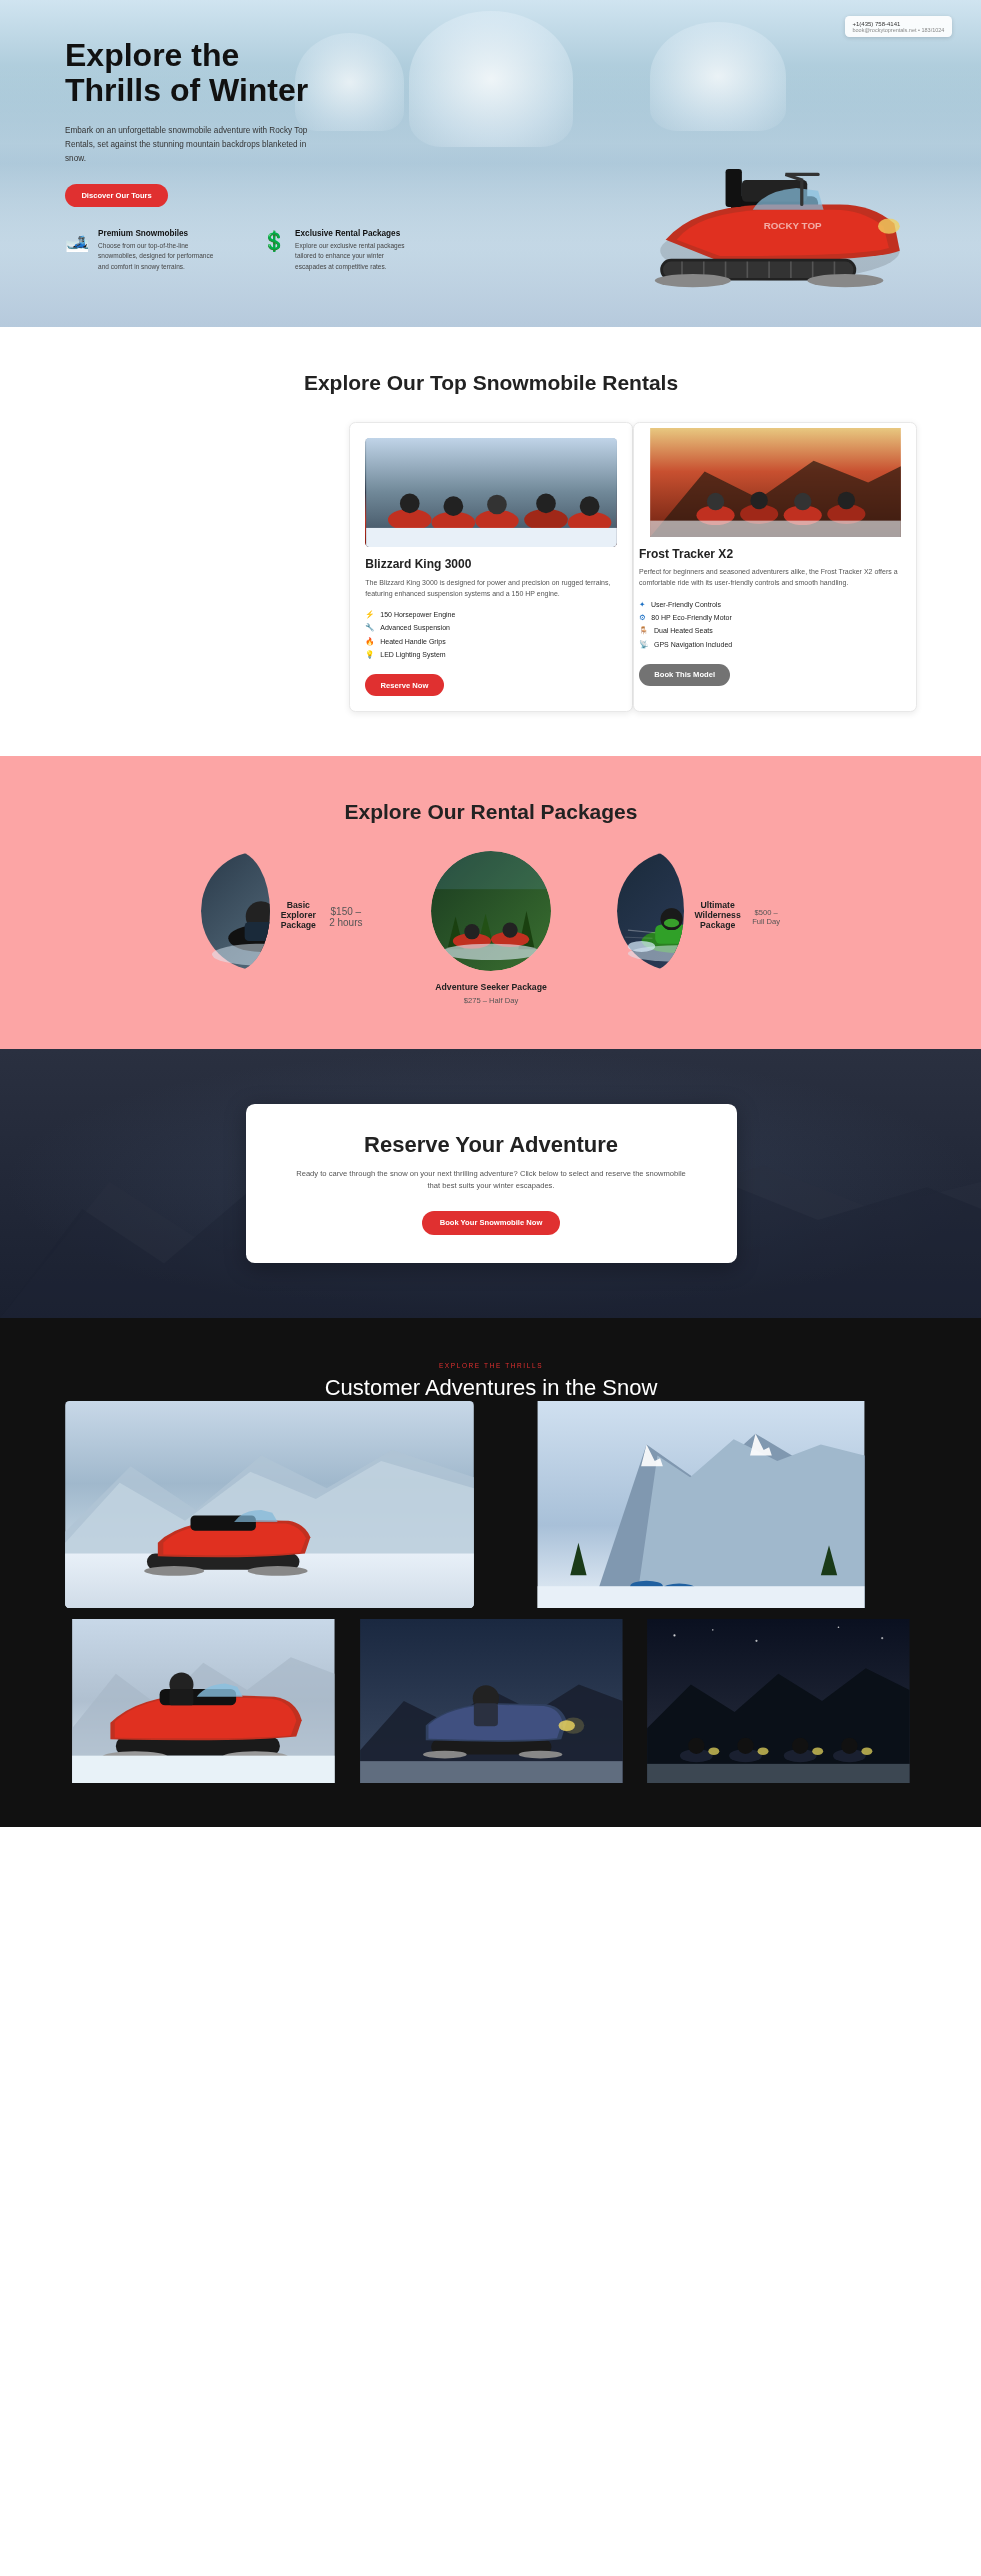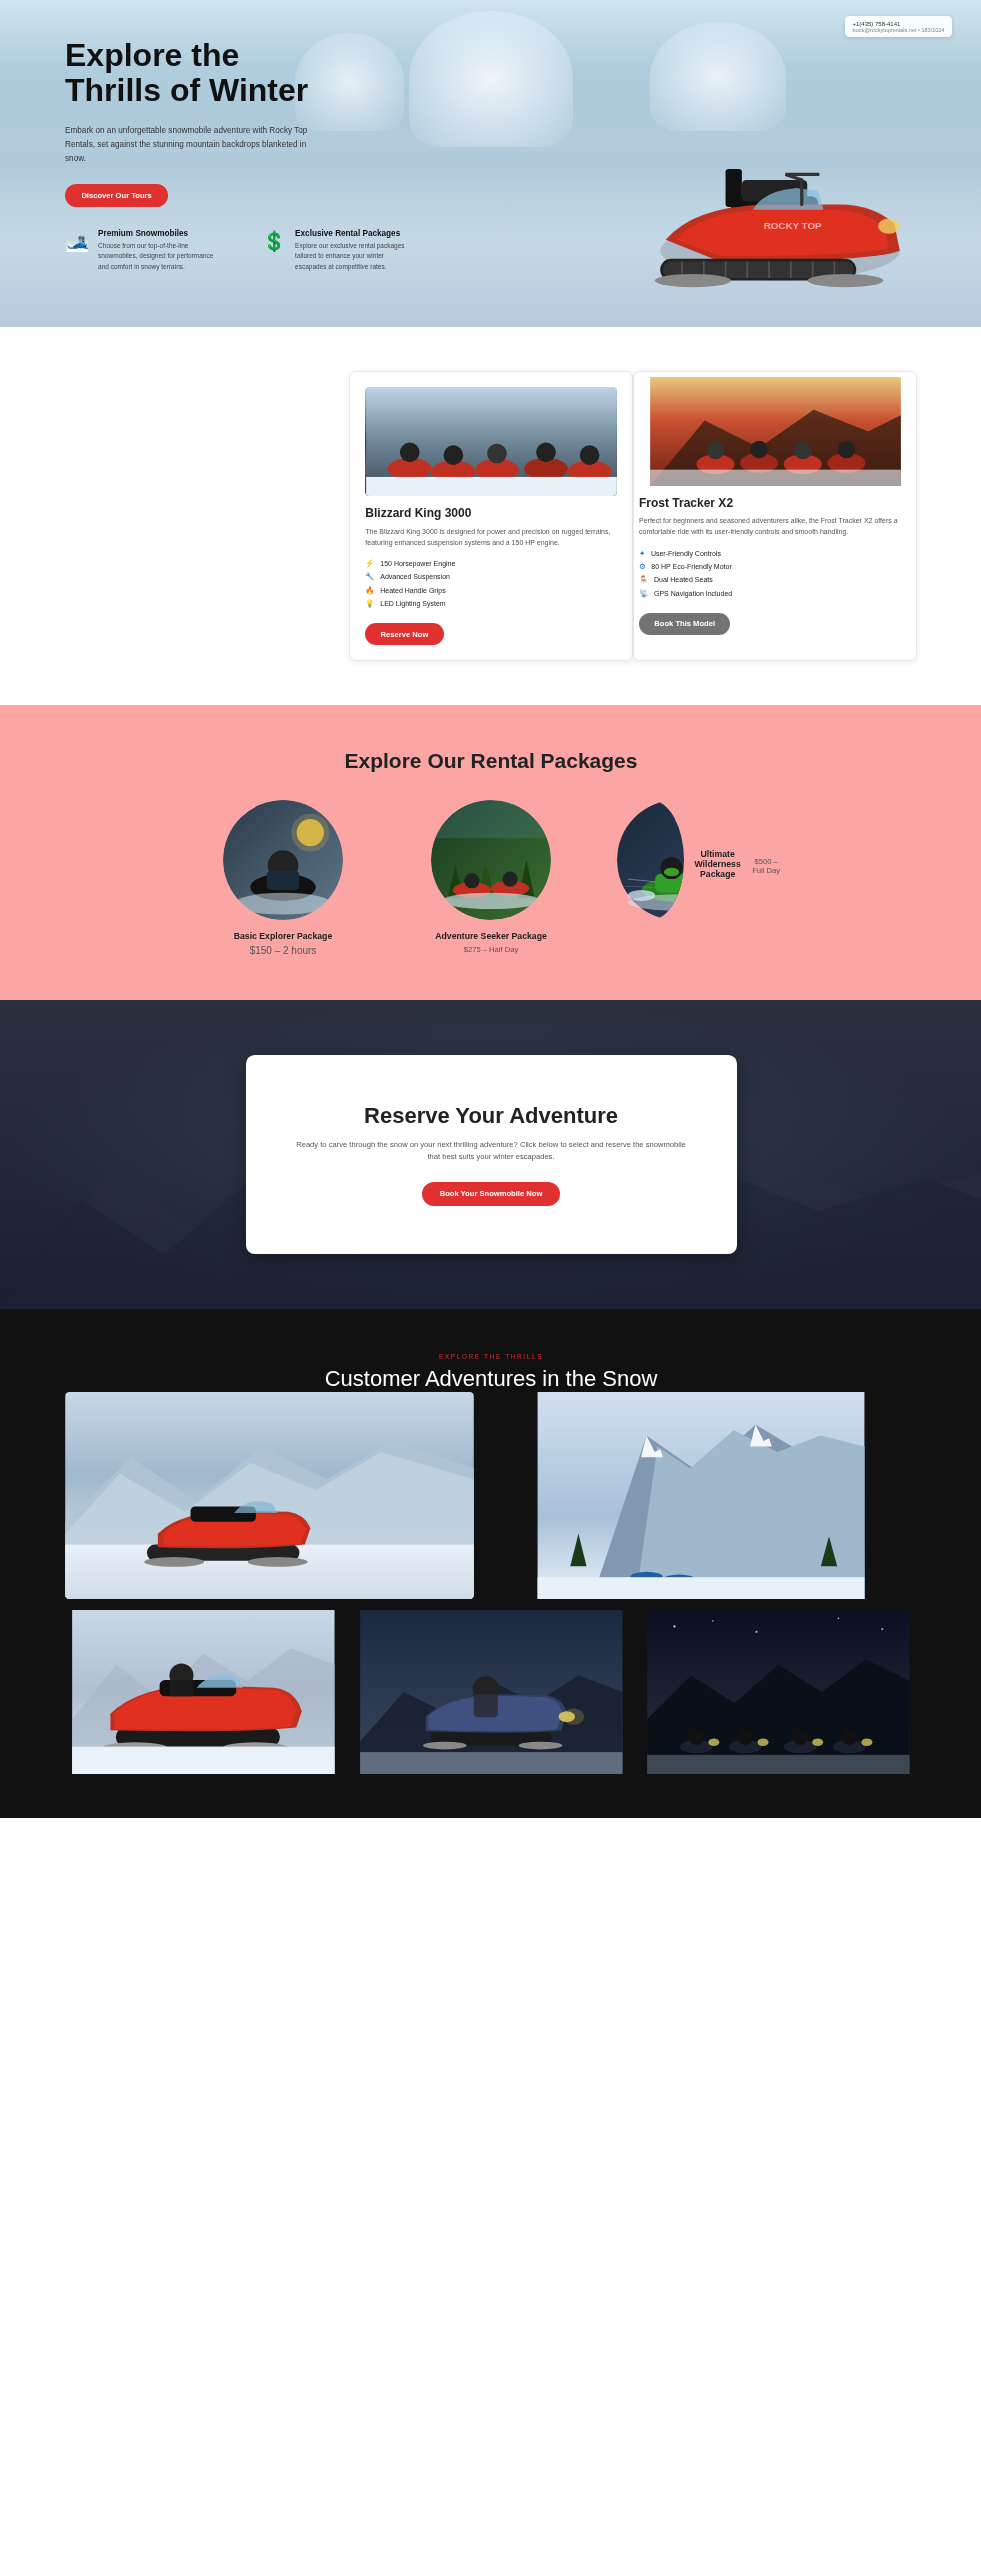--- a/index.html
+++ b/index.html
@@ -85,20 +85,21 @@
     </svg>
   </div>
 
   <div style="position:absolute; right:30px; top:16.4px; z-index:6; background:rgba(255,255,255,0.9); border-radius:4.4px; padding:4.4px 7.6px; font-size:6px; color:#333; box-shadow:0 1.1px 4.4px rgba(0,0,0,0.15);">
     <div>+1(435) 758-4141</div>
     <div style="font-size:5.5px; color:#888;">book@rockytoprentals.net • 183/1024</div>
   </div>
 </section>
 
 <section style="padding: 44px 65px; background:#fff;">
+  <h2 style="font-size:21px; font-weight:700; text-align:center; margin-bottom:27px;">Explore Our Top Snowmobile Rentals</h2>
   <div style="display:flex; justify-content:flex-end;">
 
     <div style="background:#fff; border:0.5px solid #e8e8e8; border-radius:6.5px; padding:15.3px; width:284px; box-shadow:0 1.1px 6.5px rgba(0,0,0,0.08);">
       <div style="width:100%; height:109px; border-radius:4.4px; overflow:hidden; margin-bottom:9.8px; background:linear-gradient(180deg, #b0c0d0 0%, #607888 30%, #303848 50%, #c03020 75%, #801a10 100%); display:flex; align-items:center; justify-content:center;">
 
         <svg width="251" height="109" viewBox="0 0 460 200">
           <defs>
             <linearGradient id="sky1" x1="0" y1="0" x2="0" y2="1">
               <stop offset="0%" stop-color="#c0d4e8"></stop>
               <stop offset="50%" stop-color="#708898"></stop>
@@ -192,21 +193,21 @@
       </ul>
       <button style="background:#737373; color:#fff; border:none; border-radius:13px; padding:6.5px 15.3px; font-size:7.6px; font-weight:600; cursor:pointer;">Book This Model</button>
     </div>
   </div>
 </section>
 
 <section style="padding: 44px 65px; background:#fca5a5;">
   <h2 style="font-size:21px; font-weight:700; text-align:center; margin-bottom:27px;">Explore Our Rental Packages</h2>
   <div style="display:flex; gap:44px; justify-content:center; align-items:flex-start;">
 
-    <div style="display:flex; flex-direction:column; align-items:center; text-align:center; width:164px;">
+    <div style="display:flex; flex-direction:row; align-items:center; text-align:center; width:164px;">
       <div style="width:120px; height:120px; border-radius:50%; overflow:hidden; margin-bottom:11px;">
         <svg width="120" height="120" viewBox="0 0 220 220">
           <defs>
             <linearGradient id="pkg1" x1="0" y1="0" x2="1" y2="1">
               <stop offset="0%" stop-color="#2a3a4a"></stop>
               <stop offset="100%" stop-color="#607888"></stop>
             </linearGradient>
           </defs>
           <circle cx="110" cy="110" r="110" fill="url(#pkg1)"></circle>
 
@@ -287,21 +288,21 @@
 
 <section style="position:relative; background:linear-gradient(180deg, #2a3040 0%, #1a2030 100%); padding:55px 65px; text-align:center; overflow:hidden;">
   <div style="position:absolute; top:0; left:0; right:0; bottom:0;
     background: radial-gradient(ellipse at 50% 50%, rgba(80,100,130,0.3) 0%, transparent 70%); z-index:0;">
 
     <svg width="982" height="218" viewBox="0 0 1800 400" style="position:absolute; bottom:0; left:0; opacity:0.4;">
       <polygon points="0,400 200,150 400,280 600,100 800,200 1000,80 1200,180 1400,120 1600,200 1800,150 1800,400" fill="#2a3040"></polygon>
       <polygon points="0,400 150,200 300,300 500,130 700,230 900,100 1100,200 1300,140 1500,220 1700,160 1800,200 1800,400" fill="#1a2030" opacity="0.7"></polygon>
     </svg>
   </div>
-  <div style="position:relative; z-index:2; background:#fff; border-radius:8.7px; padding:48px 44px; max-width:491px; margin:0 auto; box-shadow:0 4.4px 22px rgba(0,0,0,0.3);">
+  <div style="position:relative; z-index:2; background:#fff; border-radius:8.7px; padding:28px 44px; max-width:491px; margin:0 auto; box-shadow:0 4.4px 22px rgba(0,0,0,0.3);">
     <h2 style="font-size:22px; font-weight:700; margin-bottom:9.8px;">Reserve Your Adventure</h2>
     <p style="font-size:7.6px; color:#555; margin-bottom:17.4px; line-height:1.7;">Ready to carve through the snow on your next thrilling adventure? Click below to select and reserve the snowmobile that best suits your winter escapades.</p>
     <button style="background:#e03030; color:#fff; border:none; border-radius:13px; padding:7.6px 17.4px; font-size:7.6px; font-weight:600; cursor:pointer;">Book Your Snowmobile Now</button>
   </div>
 </section>
 
 <section style="background:#111; padding:44px 65px;">
   <div style="text-align:center; font-size:6.5px; letter-spacing:1.6px; color:#e03030; text-transform:uppercase; margin-bottom:6.5px;">EXPLORE THE THRILLS</div>
   <h2 style="font-size:22px; font-weight:400; color:#fff; text-align:center; ">Customer Adventures in the Snow</h2>
 

